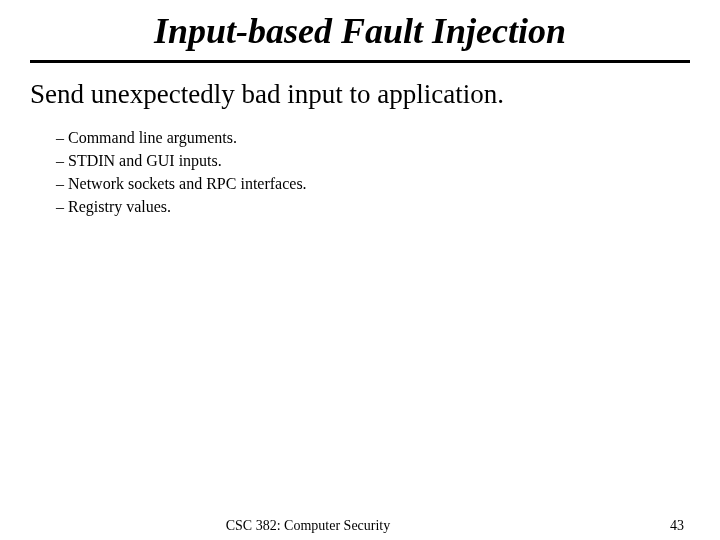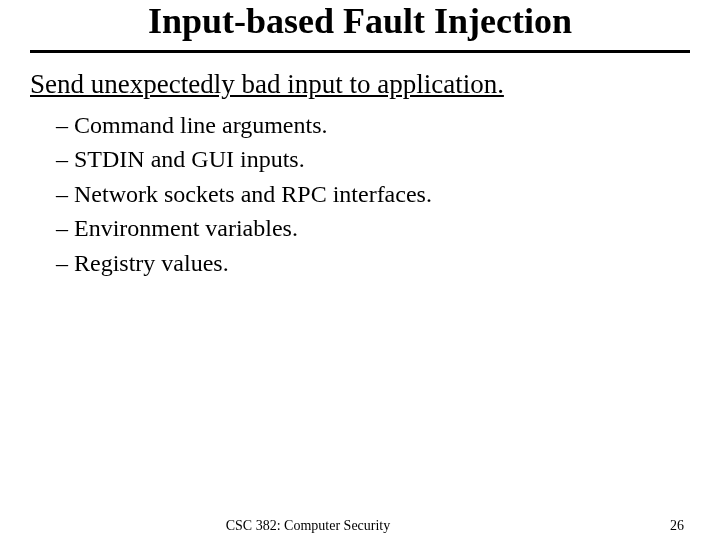--- a/index.html
+++ b/index.html
@@ -14,42 +14,42 @@
   }
   .slide {
     position: relative;
     width: 720px;
     height: 540px;
     box-sizing: border-box;
   }
   .title {
     font-size: 36px;
     text-align: center;
-    padding-top: 0;
+    padding-top: 10px;
     padding-bottom: 8px;
     margin: 0 30px;
+    font-style: italic;
   }
   .rule {
     border: none;
     border-top: 3px solid #000;
     margin: 0 30px 14px 30px;
   }
   .body {
     margin: 0 30px;
     font-size: 27px;
     line-height: 1.28;
   }
   .intro {
     margin-bottom: 6px;
-    text-decoration: underline;
   }
   .bullets {
-    margin-top: 6px;
+    margin-top: 14px;
     margin-left: 26px;
-    font-size: 24px;
+    font-size: 16px;
     line-height: 1.44;
   }
   .bullets .item::before {
     content: "– ";
   }
   .footer {
     position: absolute;
     bottom: 22px;
     left: 0;
     width: 720px;
@@ -71,21 +71,20 @@
 
 <div class="slide">
   <h1 class="title">Input-based Fault Injection</h1>
   <hr class="rule">
   <div class="body">
     <div class="intro">Send unexpectedly bad input to application.</div>
     <div class="bullets">
       <div class="item"><span>Command line arguments.</span></div>
       <div class="item"><span>STDIN and GUI inputs.</span></div>
       <div class="item"><span>Network sockets and RPC interfaces.</span></div>
-      <div class="item"><span>Environment variables.</span></div>
       <div class="item"><span>Registry values.</span></div>
     </div>
   </div>
   <div class="footer">
     <div class="footer-course">CSC 382: Computer Security</div>
-    <div class="footer-page">26</div>
+    <div class="footer-page">43</div>
   </div>
 </div>
 
 </body></html>

